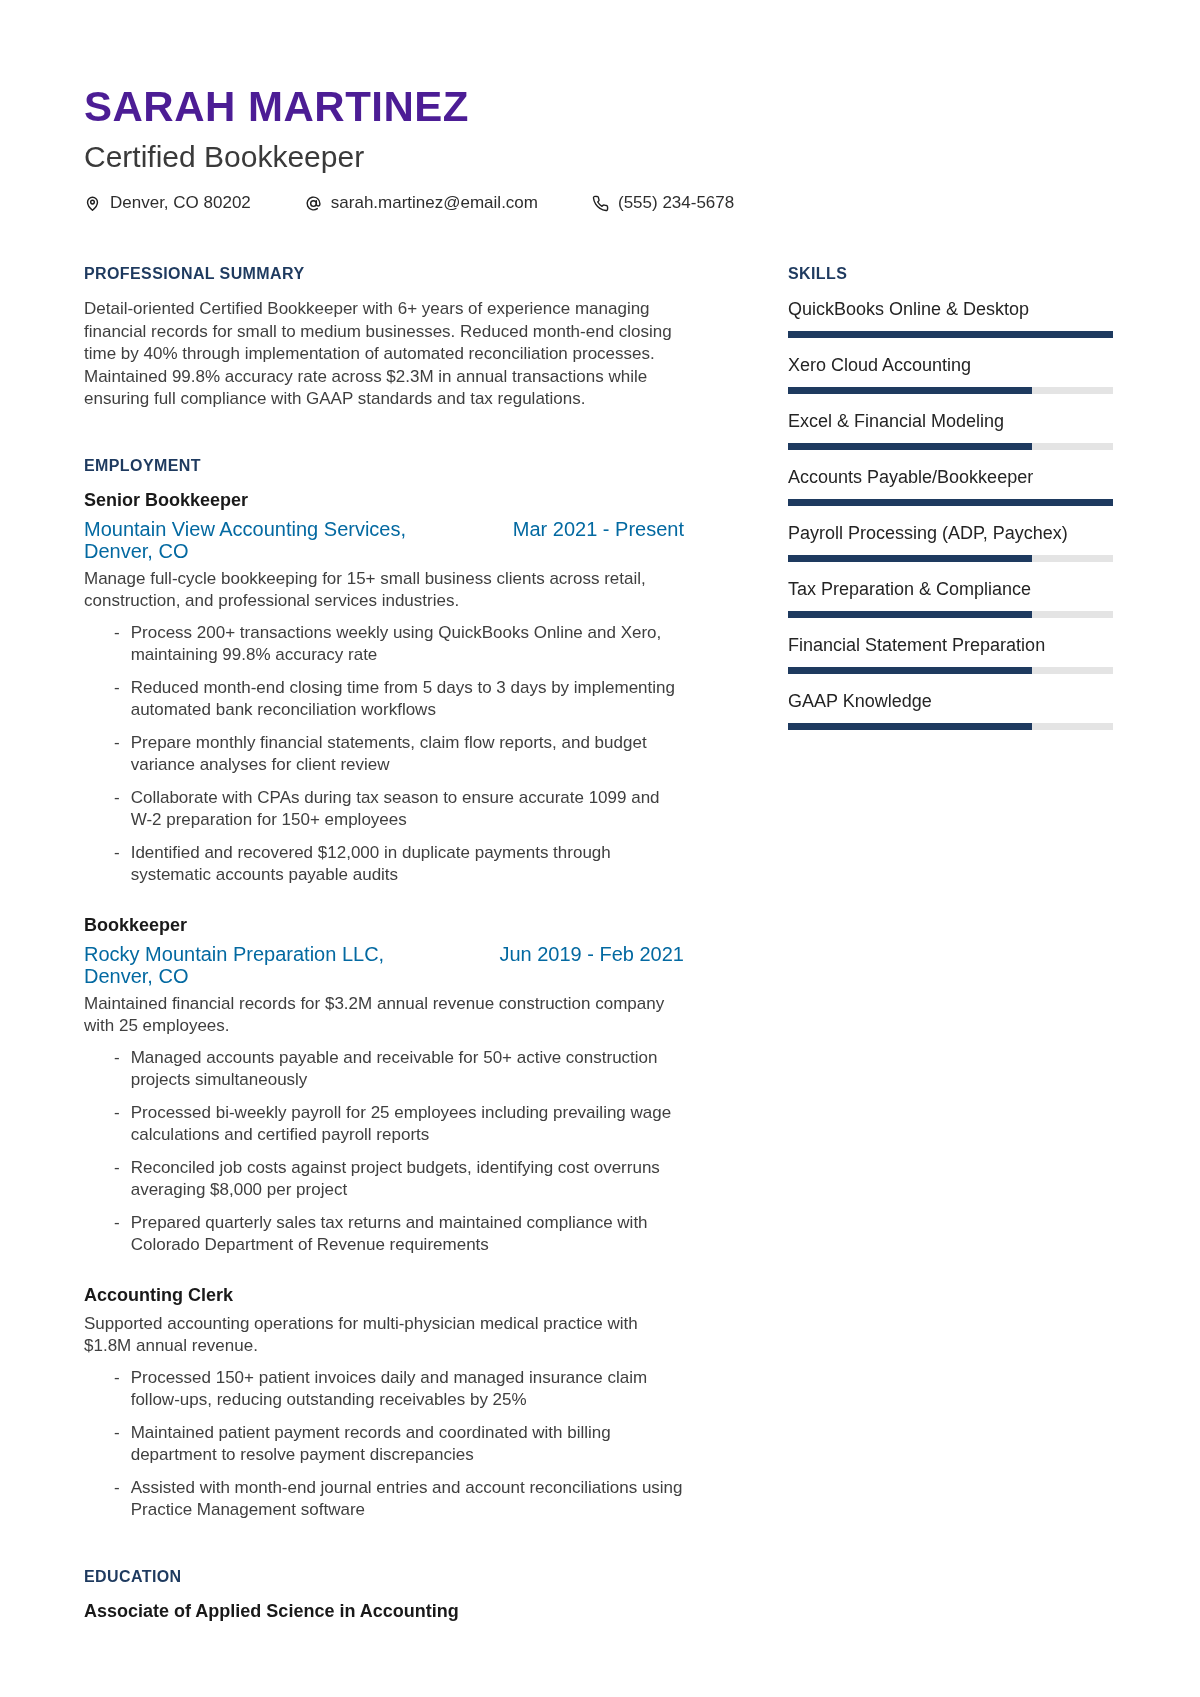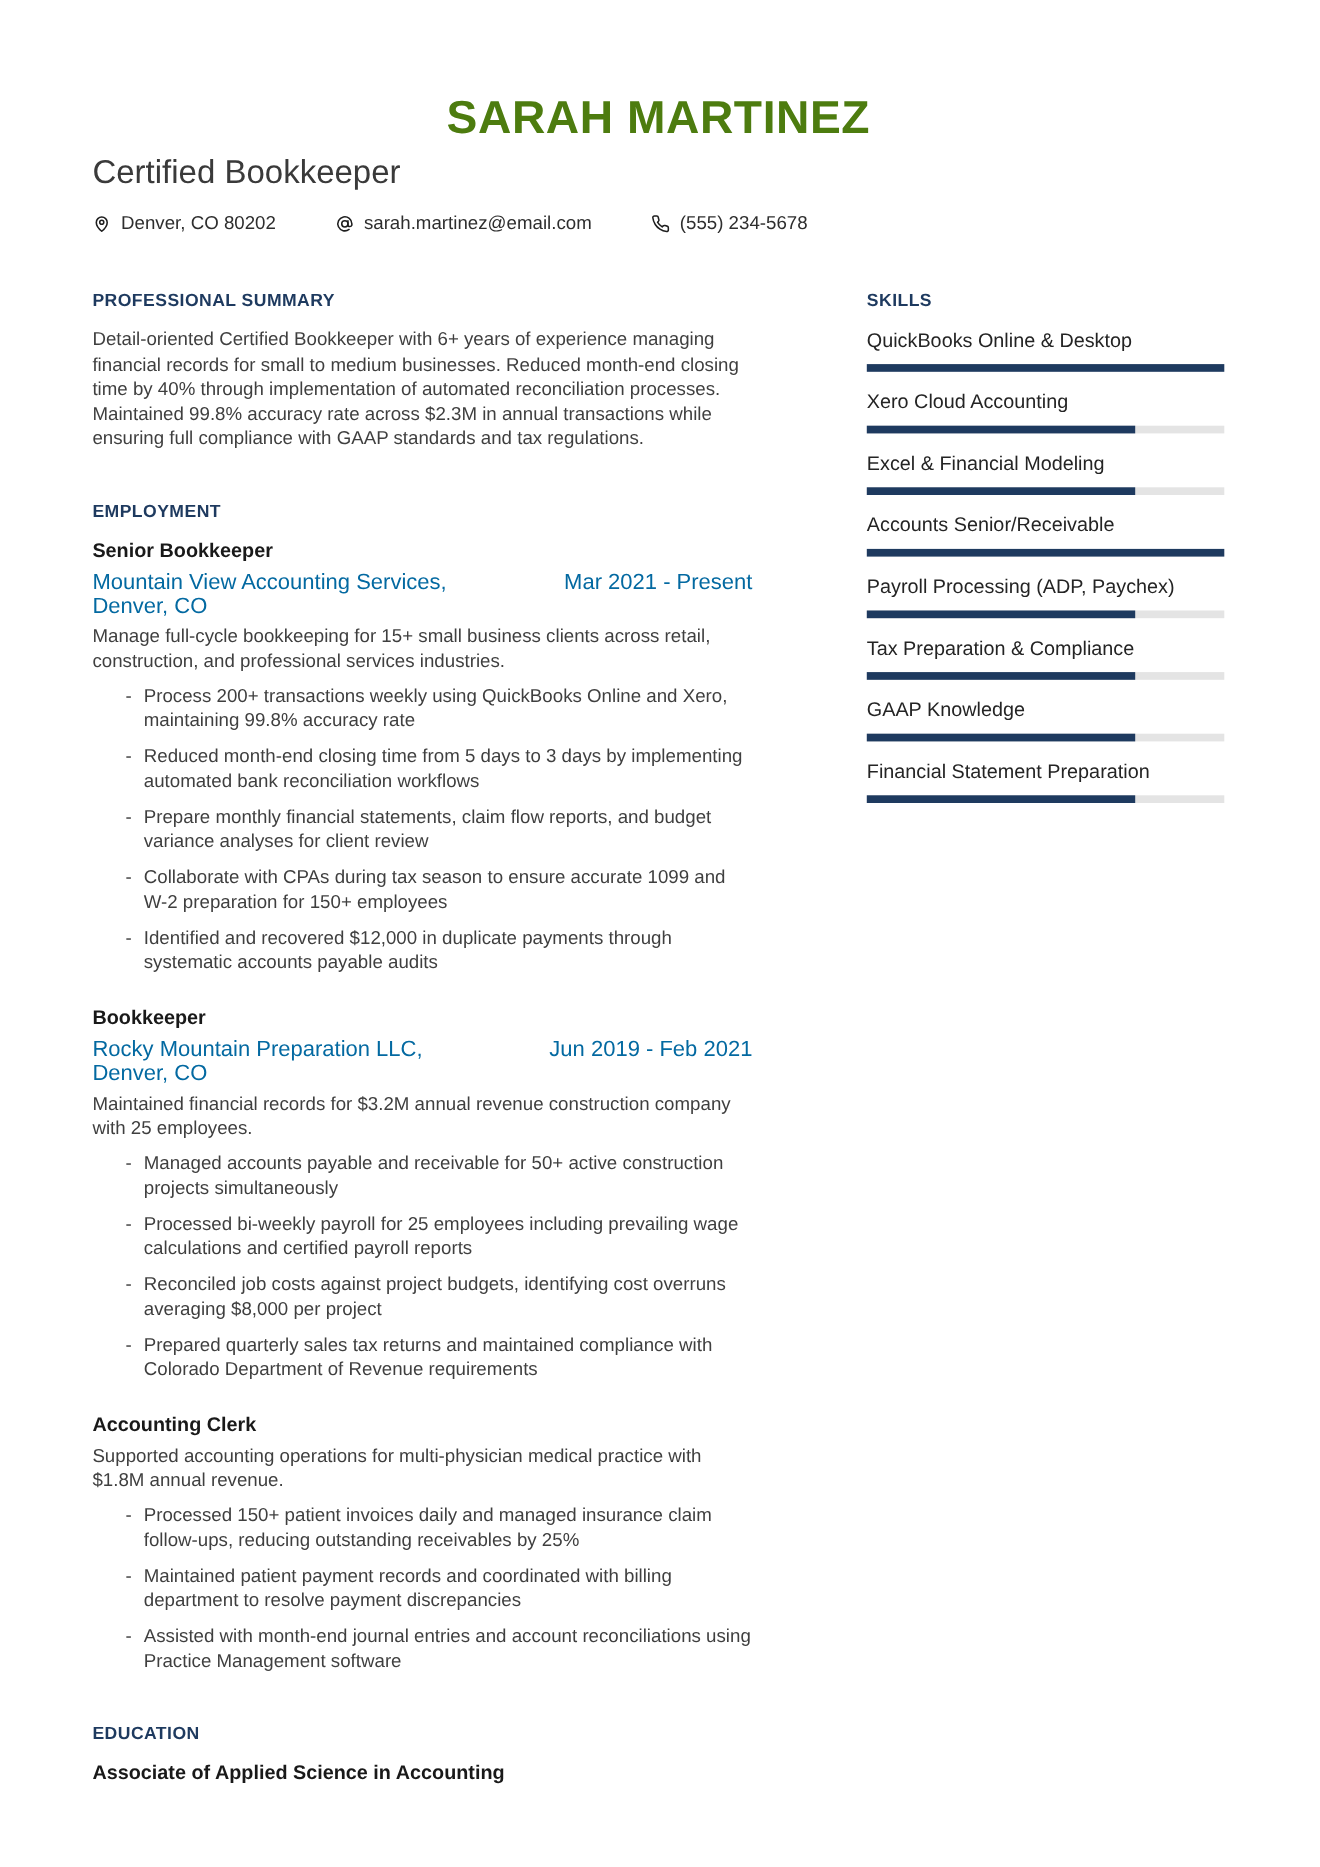--- a/index.html
+++ b/index.html
@@ -6,21 +6,21 @@
   .page{
     width:1200px;height:1697px;box-sizing:border-box;overflow:hidden;
     background:#ffffff;position:relative;
     padding:84px 87px 0 84px;
     font-family:"Liberation Sans","DejaVu Sans",sans-serif;
     color:#3f3f3f;
   }
   
   .name{
     margin:0;font-size:42px;line-height:1.08;font-weight:700;
-    letter-spacing:.5px;color:#4d7c0f;text-align:center;
+    letter-spacing:.5px;color:#4c1d95;
   }
   .subtitle{margin-top:11px;font-size:30px;color:#3a3a3a;}
   .contact-row{margin-top:19px;display:flex;align-items:center;gap:54px;font-size:17px;color:#2e2e2e;}
   .contact-item{display:flex;align-items:center;gap:9px;}
   .contact-item svg{width:17px;height:17px;stroke:#1f1f1f;fill:none;stroke-width:2;stroke-linecap:round;stroke-linejoin:round;flex:0 0 auto;}
   
   .columns{display:flex;gap:104px;margin-top:52px;align-items:flex-start;}
   .left-col{width:600px;flex:0 0 600px;}
   .right-col{width:325px;flex:0 0 325px;}
   section{margin:0 0 46px 0;}
@@ -205,51 +205,51 @@
   </div>
 
   <div class="skill">
     <div class="skill-label">Excel &amp; Financial Modeling</div>
     <div class="skill-bar">
       <div class="skill-fill" style="width: 75%; background: rgb(30, 58, 95);"></div>
     </div>
   </div>
 
   <div class="skill">
-    <div class="skill-label">Accounts Senior/Receivable</div>
+    <div class="skill-label">Accounts Payable/Bookkeeper</div>
     <div class="skill-bar">
       <div class="skill-fill" style="width: 100%; background: rgb(30, 58, 95);"></div>
     </div>
   </div>
 
   <div class="skill">
     <div class="skill-label">Payroll Processing (ADP, Paychex)</div>
     <div class="skill-bar">
       <div class="skill-fill" style="width: 75%; background: rgb(30, 58, 95);"></div>
     </div>
   </div>
 
   <div class="skill">
     <div class="skill-label">Tax Preparation &amp; Compliance</div>
     <div class="skill-bar">
       <div class="skill-fill" style="width: 75%; background: rgb(30, 58, 95);"></div>
     </div>
   </div>
 
   <div class="skill">
+    <div class="skill-label">Financial Statement Preparation</div>
+    <div class="skill-bar">
+      <div class="skill-fill" style="width: 75%; background: rgb(30, 58, 95);"></div>
+    </div>
+  </div>
+
+  <div class="skill">
     <div class="skill-label">GAAP Knowledge</div>
     <div class="skill-bar">
       <div class="skill-fill" style="width: 75%; background: rgb(30, 58, 95);"></div>
     </div>
   </div>
-
-  <div class="skill">
-    <div class="skill-label">Financial Statement Preparation</div>
-    <div class="skill-bar">
-      <div class="skill-fill" style="width: 75%; background: rgb(30, 58, 95);"></div>
-    </div>
-  </div>
 </div>
       </section>
     </aside>
 
   </div>
 </div>
 
 </body></html>

